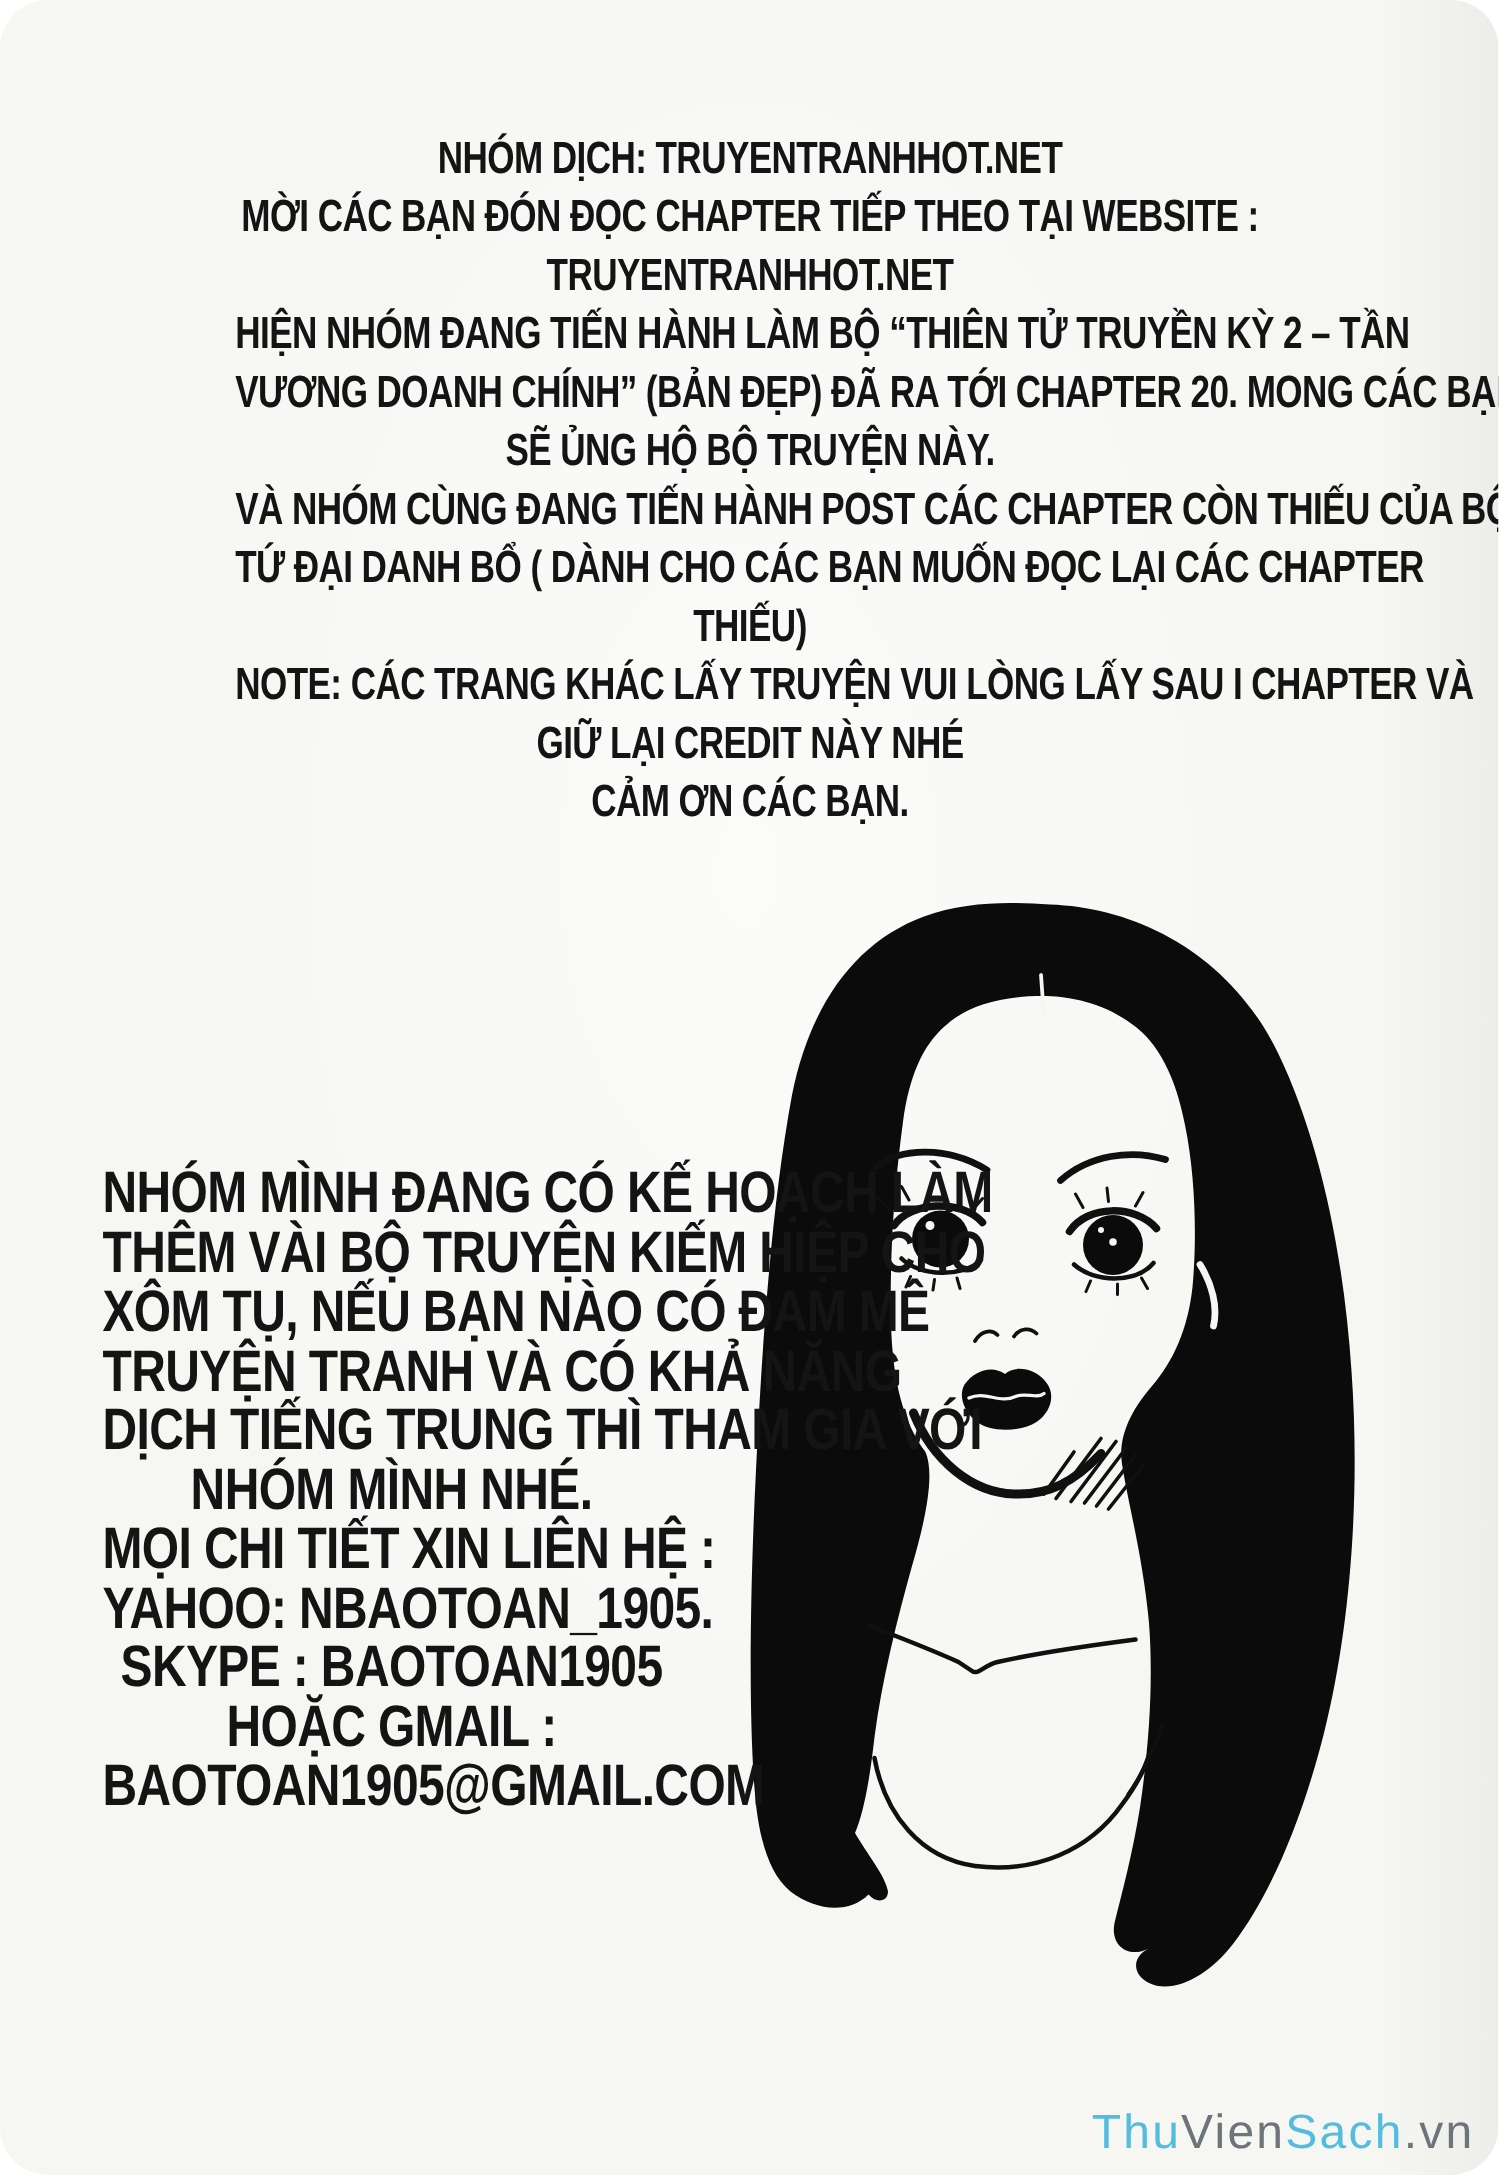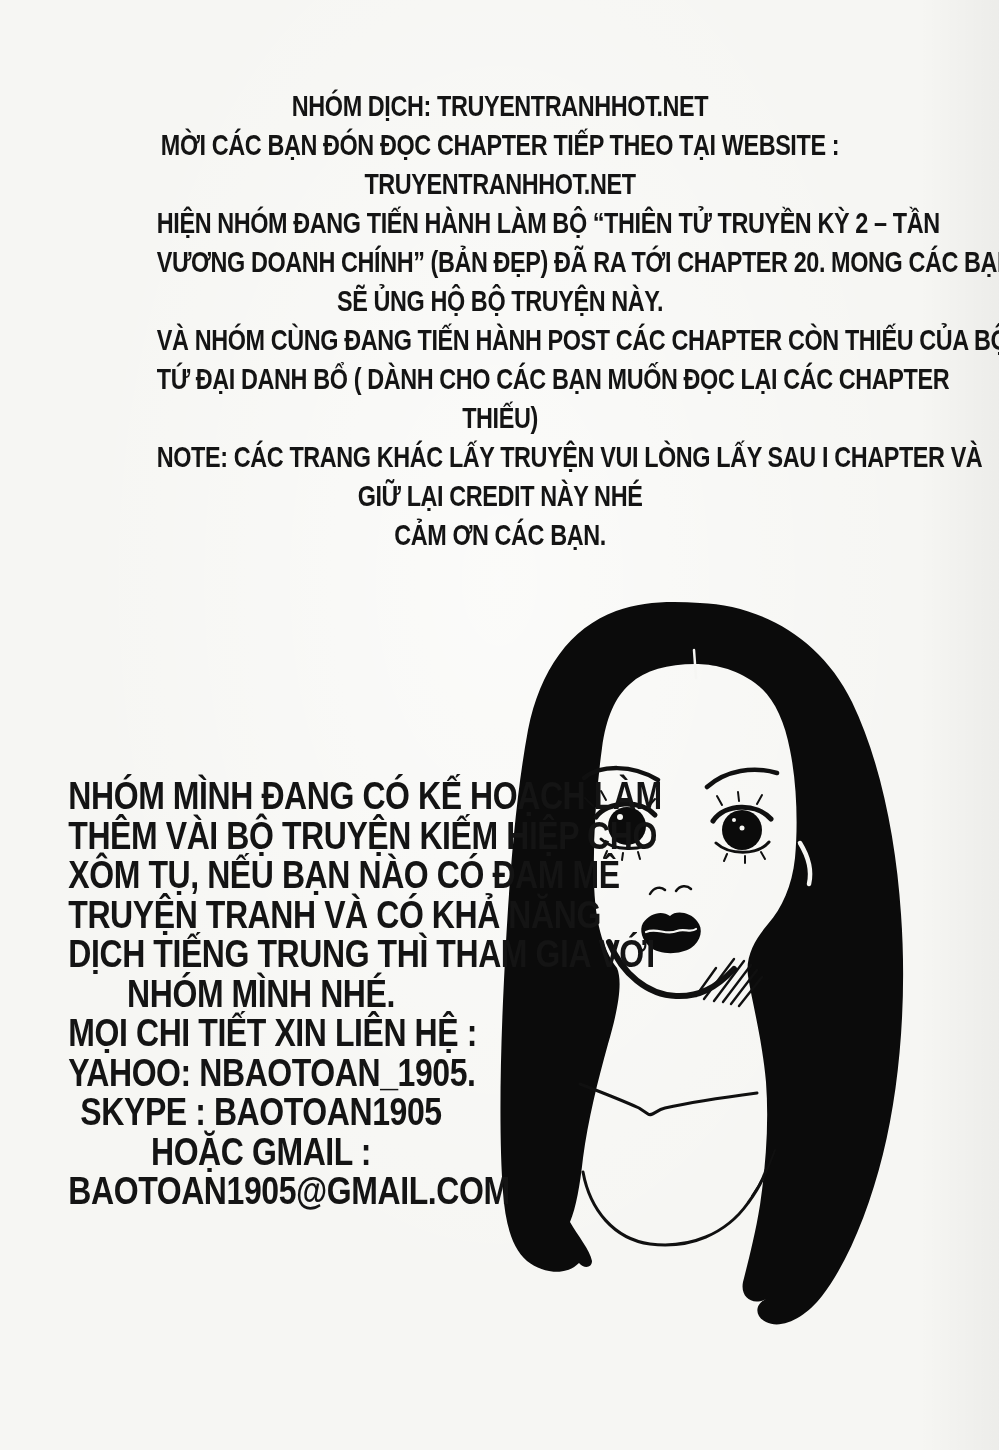--- a/index.html
+++ b/index.html
@@ -57,21 +57,21 @@
     right: 16px; bottom: 10px;
     font-size: 32px;
     font-weight: 300;
     letter-spacing: 1.5px;
     white-space: nowrap;
   }
 </style>
 </head>
 <body>
 
-<div class="page" style="background: rgb(246, 246, 243);">
+<div class="page" style="background: rgb(246, 246, 243); border-radius: 32px;">
 
   <div class="paper-shade"></div>
 
   <div class="top-block">
     <div class="ln">NHÓM DỊCH: TRUYENTRANHHOT.NET</div>
     <div class="ln">MỜI CÁC BẠN ĐÓN ĐỌC CHAPTER TIẾP THEO TẠI WEBSITE :</div>
     <div class="ln">TRUYENTRANHHOT.NET</div>
     <div class="ln">HIỆN NHÓM ĐANG TIẾN HÀNH LÀM BỘ “THIÊN TỬ TRUYỀN KỲ 2 – TẦN</div>
     <div class="ln">VƯƠNG DOANH CHÍNH” (BẢN ĐẸP) ĐÃ RA TỚI CHAPTER 20. MONG CÁC BẠN</div>
     <div class="ln">SẼ ỦNG HỘ BỘ TRUYỆN NÀY.</div>
@@ -154,14 +154,17 @@
     <div class="ln">TRUYỆN TRANH  VÀ CÓ KHẢ NĂNG</div>
     <div class="ln">DỊCH TIẾNG TRUNG THÌ THAM GIA VỚI</div>
     <div class="ln">NHÓM MÌNH NHÉ.</div>
     <div class="ln">MỌI CHI TIẾT XIN LIÊN HỆ :</div>
     <div class="ln">YAHOO: NBAOTOAN_1905.</div>
     <div class="ln">SKYPE : BAOTOAN1905</div>
     <div class="ln">HOẶC GMAIL :</div>
     <div class="ln">BAOTOAN1905@GMAIL.COM</div>
   </div>
 
+  <div class="watermark">
+    <span style="color: rgb(85, 188, 223);">Thu</span><span style="color: rgb(110, 117, 122);">Vien</span><span style="color: rgb(85, 188, 223);">Sach</span><span style="color: rgb(110, 117, 122);">.vn</span>
+  </div>
 
 </div>
 
 </body></html>

